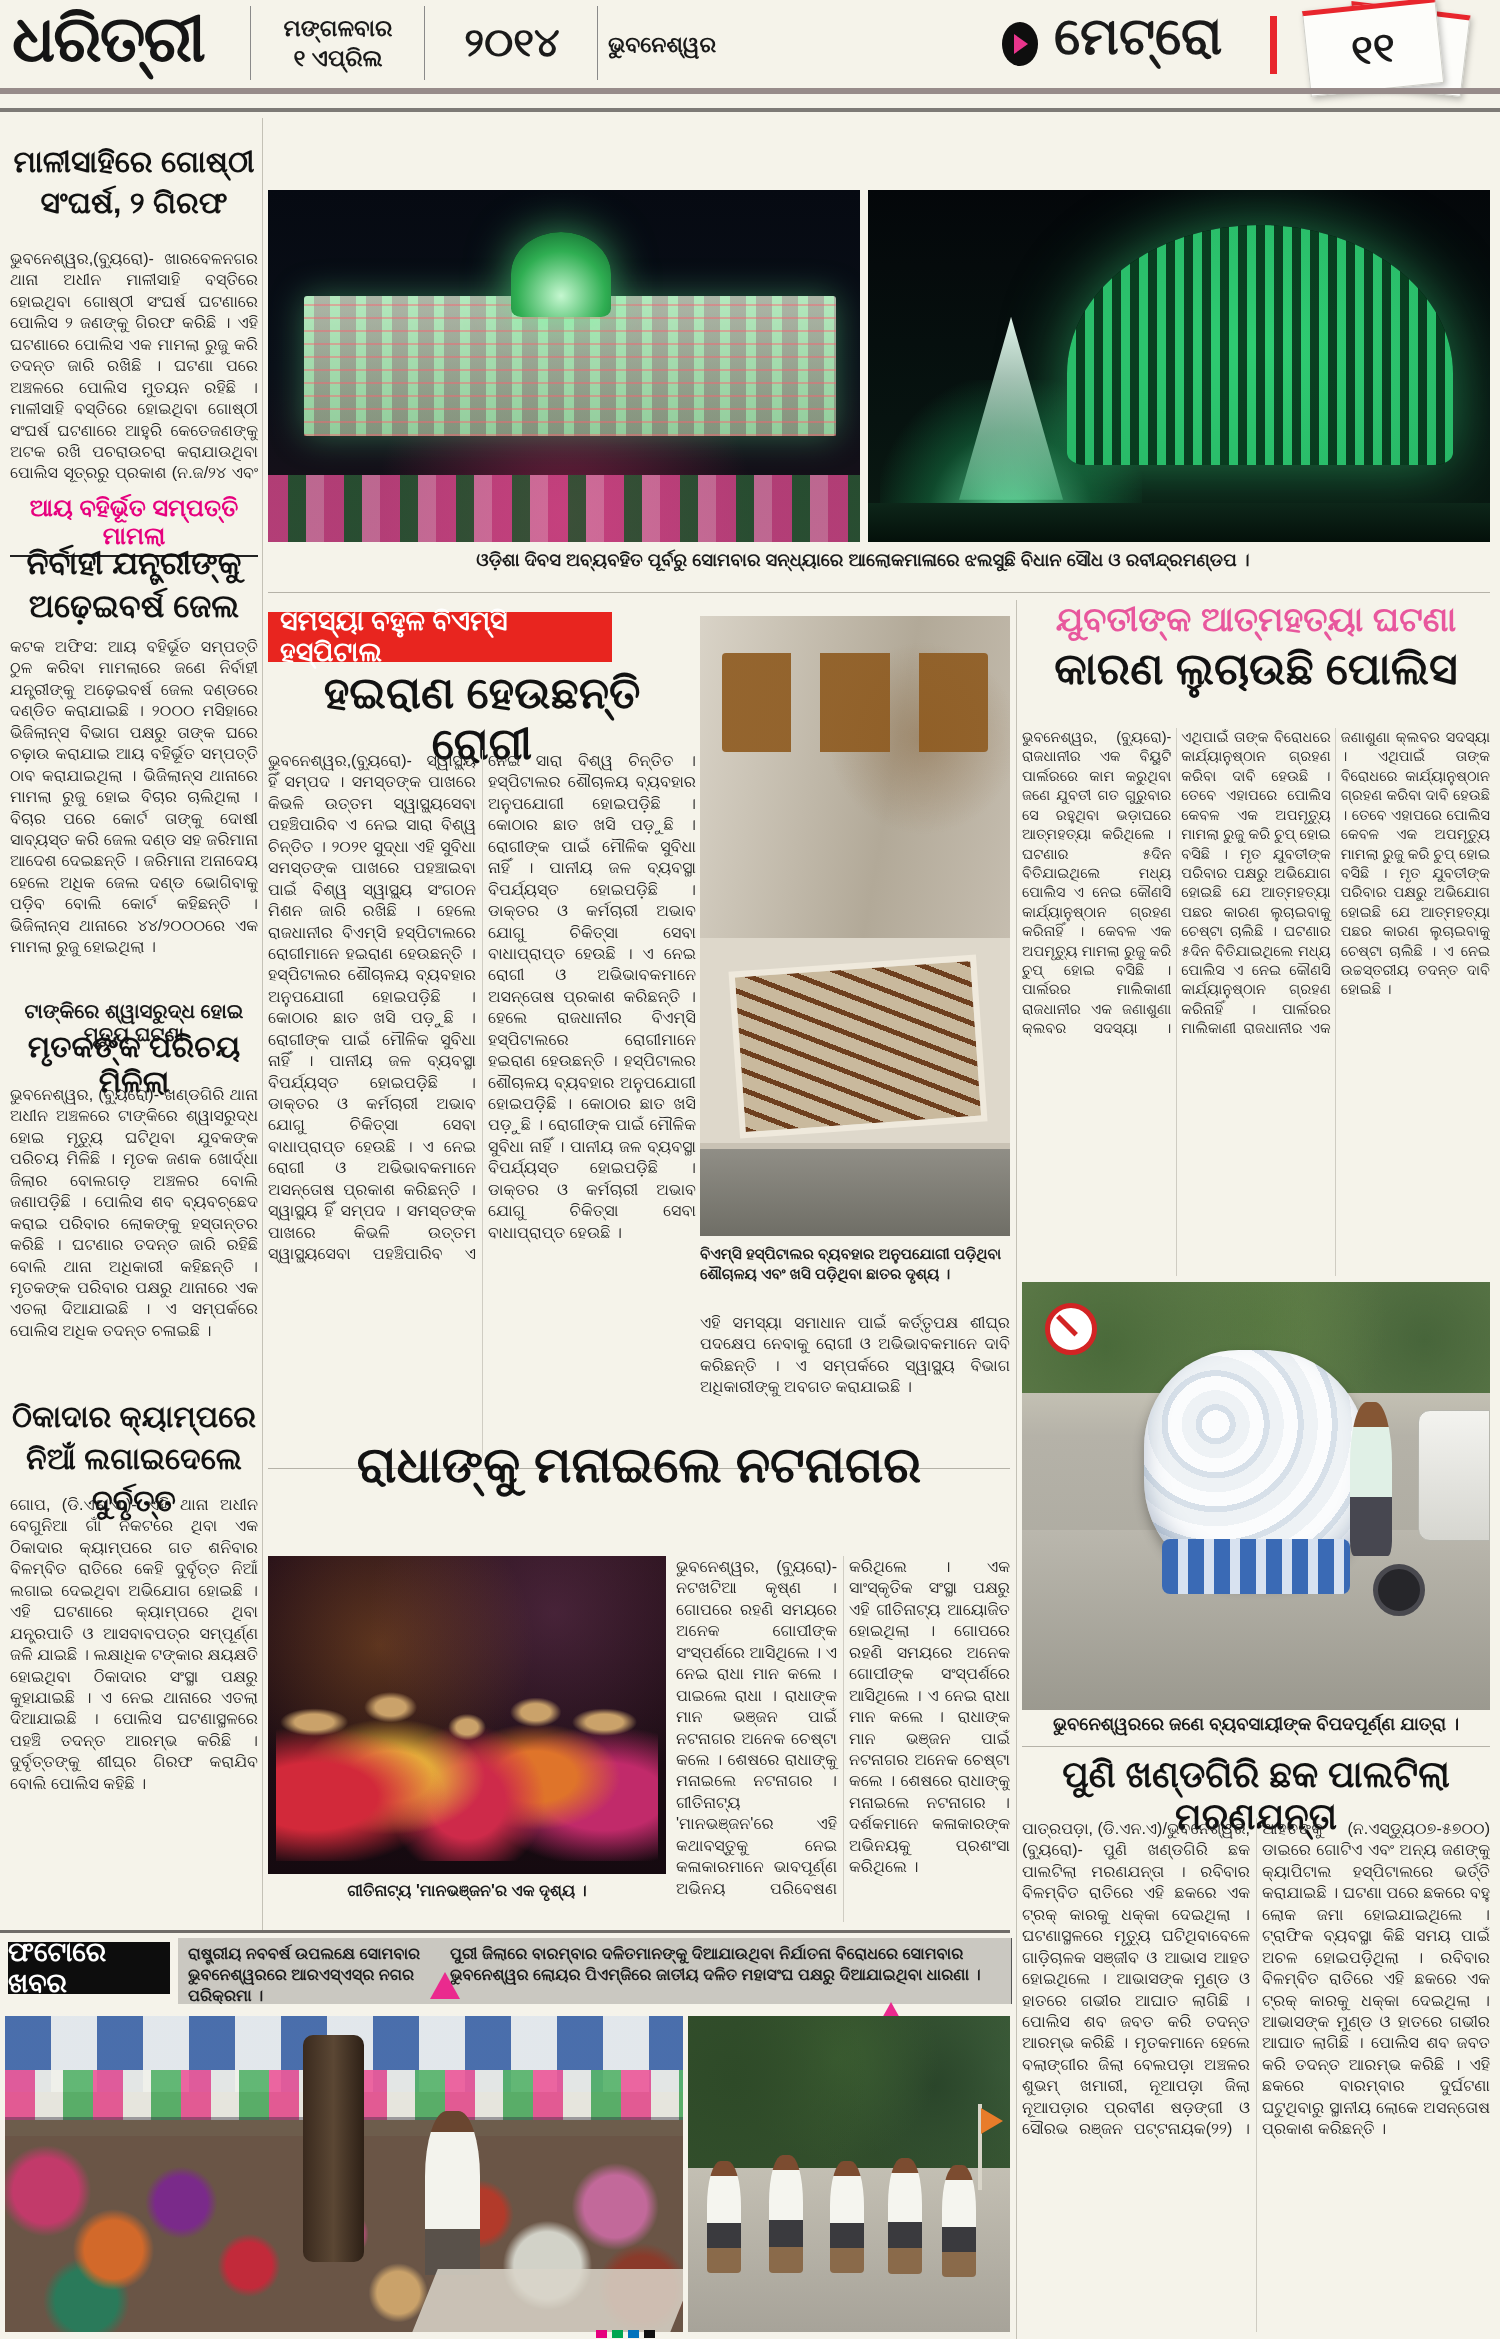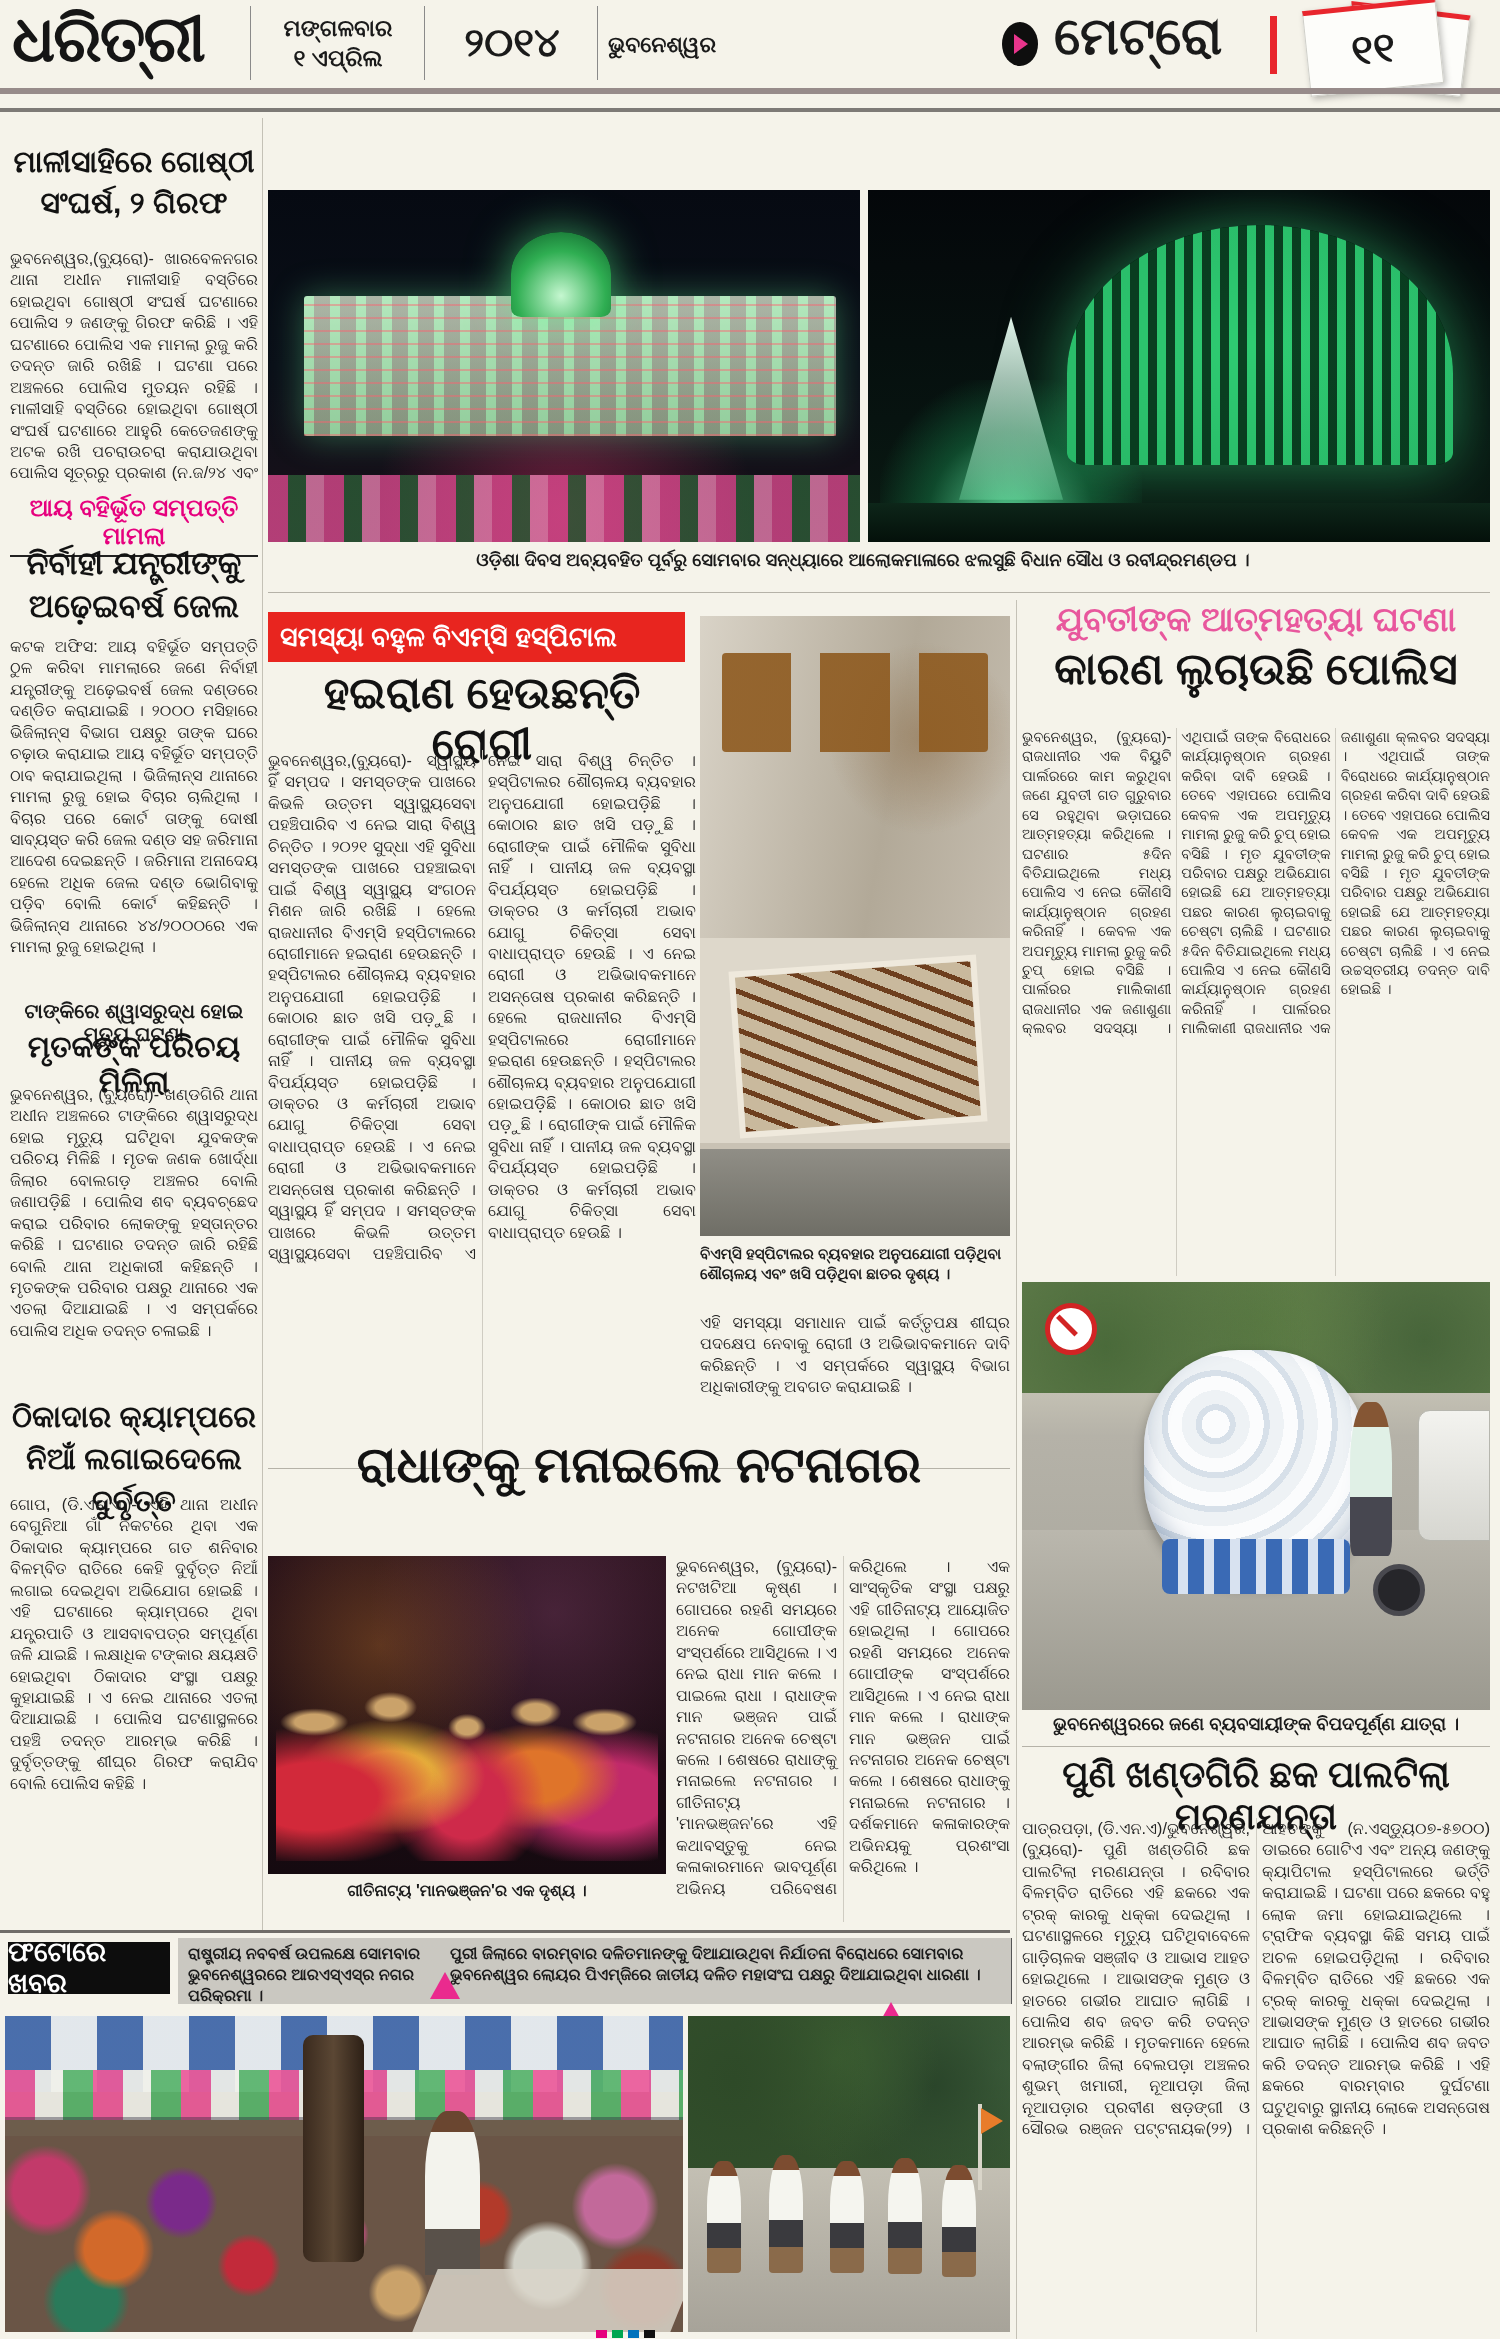--- a/index.html
+++ b/index.html
@@ -50,21 +50,21 @@
              padding-bottom:5px;border-bottom:2px solid #222;}
   #a2-headline{left:10px;top:542px;width:248px;font-size:32px;line-height:1.35;}
   #a2-body{left:10px;top:636px;width:248px;height:352px;}
   #a3-kicker{left:10px;top:1000px;width:248px;font-size:20px;font-weight:800;}
   #a3-headline{left:10px;top:1030px;width:248px;font-size:30px;}
   #a3-body{left:10px;top:1084px;width:248px;height:304px;}
   #a4-headline{left:10px;top:1396px;width:248px;font-size:30px;line-height:1.4;}
   #a4-body{left:10px;top:1494px;width:248px;height:434px;}
 
   
-  #bmc-bar{left:268px;top:612px;width:417px;height:50px;background:#e8251f;color:#fff;
+  #bmc-bar{left:268px;top:612px;width:344px;height:50px;background:#e8251f;color:#fff;
            font-size:27px;font-weight:800;display:flex;align-items:center;padding-left:12px;box-sizing:border-box;}
   #bmc-headline{left:268px;top:668px;width:428px;font-size:44px;font-weight:900;}
   #photo-hospital{left:700px;top:616px;width:310px;height:620px;}
   #bmc-body{left:268px;top:750px;width:428px;height:708px;}
   #bmc-caption{left:700px;top:1244px;width:310px;font-size:15px;font-weight:700;line-height:1.3;}
   #bmc-body2{left:700px;top:1312px;width:310px;height:146px;}
 
   
   #hr-radha{left:268px;top:1468px;width:742px;height:1px;background:#b5b2a8;}
   #radha-headline{left:268px;top:1404px;width:742px;font-size:50px;font-weight:900;margin-top:32px;}

